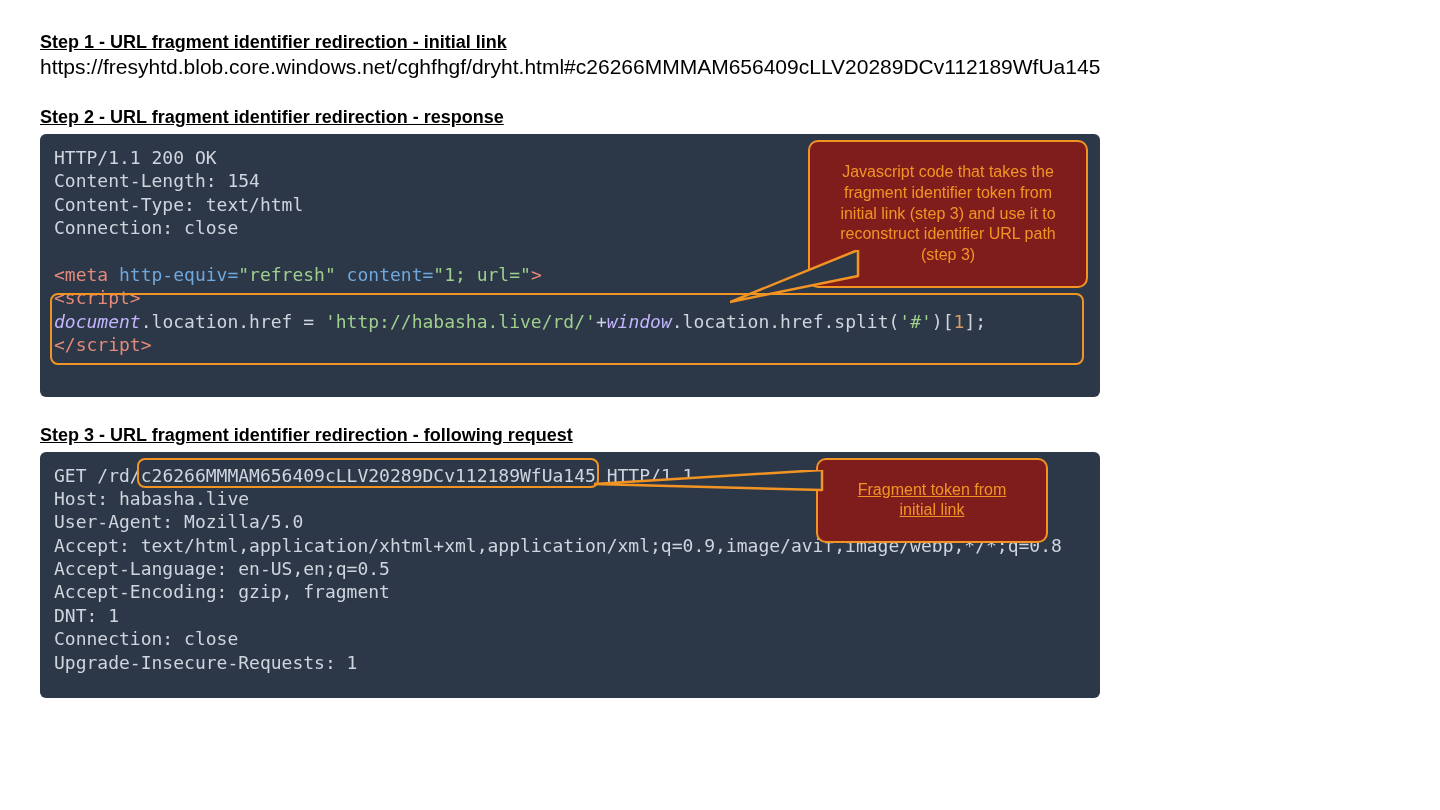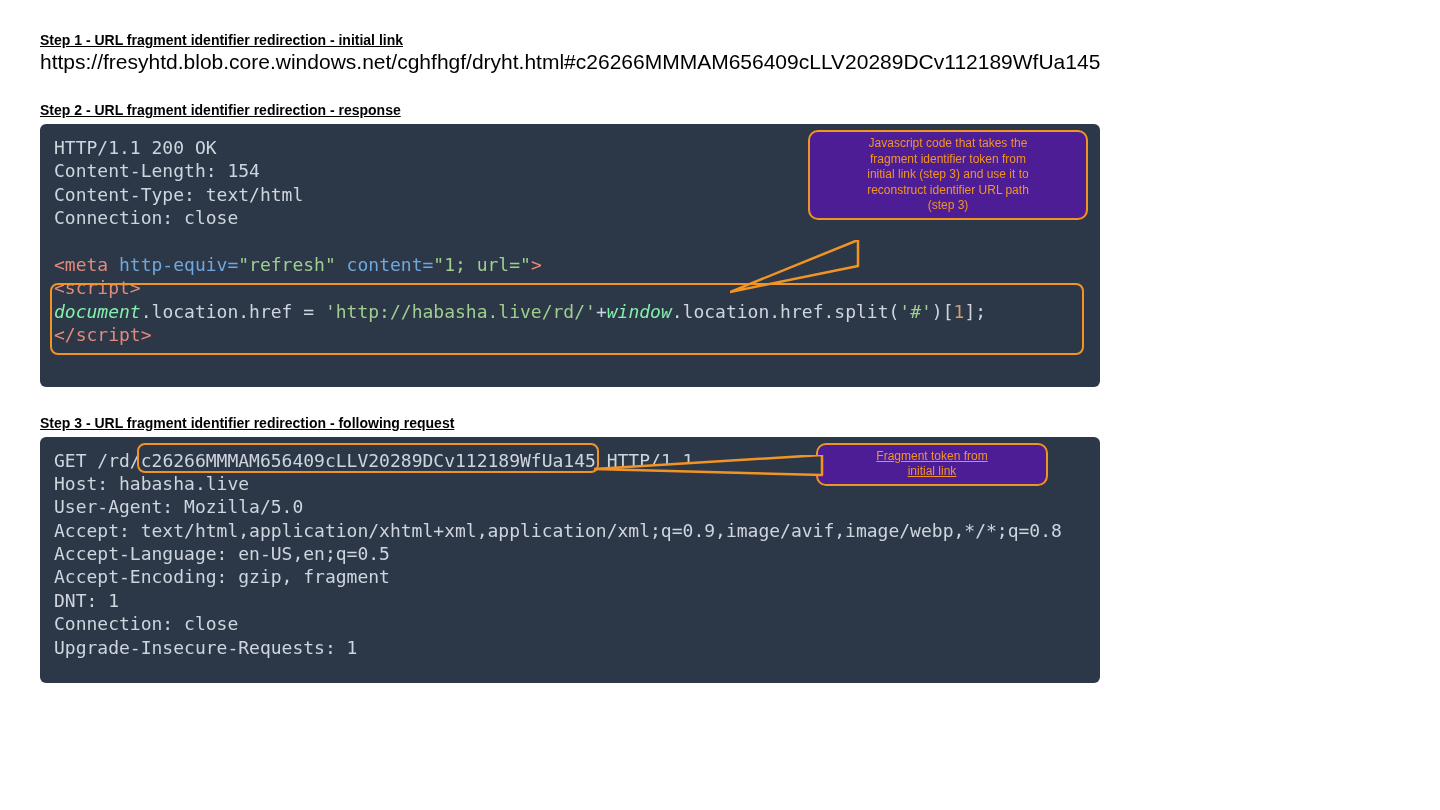--- a/index.html
+++ b/index.html
@@ -6,21 +6,21 @@
     margin: 0;
     padding: 32px 40px;
     font-family: Arial, Helvetica, sans-serif;
     background: #fff;
     color: #000;
     width: 1440px;
     box-sizing: border-box;
   }
   .heading {
     font-weight: 700;
-    font-size: 14px;
+    font-size: 18px;
     text-decoration: underline;
     margin: 0;
   }
   .subline {
     font-size: 21px;
     margin: 2px 0 4px 0;
     word-break: break-all;
   }
   .block {
     margin-top: 28px;
@@ -44,46 +44,46 @@
   }
   .codebox pre {
     margin: 0;
     font-family: inherit;
     white-space: pre;
   }
   .callout {
     position: absolute;
     border: 2.5px solid #f29423;
     border-radius: 10px;
-    background: #4c1d95;
+    background: #7f1d1d;
     color: #f29423;
     font-family: Arial, Helvetica, sans-serif;
-    font-size: 12px;
+    font-size: 16px;
     text-align: center;
-    padding: 4px 14px;
+    padding: 20px 14px;
     box-sizing: border-box;
   }
   .callout .line { display:block; }
   .hl-box {
     position: absolute;
     border: 2.5px solid #f29423;
     border-radius: 8px;
     background: transparent;
     box-sizing: border-box;
   }
   .pointer {
     position: absolute;
     pointer-events: none;
   }
   
   .c-gray   { color:#cfd5de; }
   .c-blue   { color:#6fa8dc; }
   .c-salmon { color:#e38a7a; }
   .c-green  { color:#9fcf8e; }
-  .c-it     { font-style: italic; color:#86efac; }
+  .c-it     { font-style: italic; color:#c4b5fd; }
   .c-num    { color:#d39e6b; }
 </style>
 </head>
 <body>
 
 <div>
   <div class="heading">Step 1 - URL fragment identifier redirection - initial link</div>
   <div class="subline">https://fresyhtd.blob.core.windows.net/cghfhgf/dryht.html#c26266MMMAM656409cLLV20289DCv112189WfUa145</div>
 </div>
 

